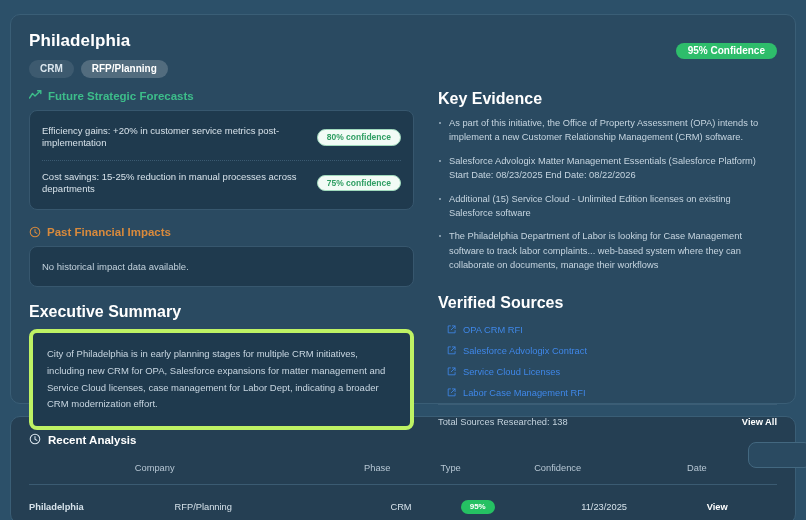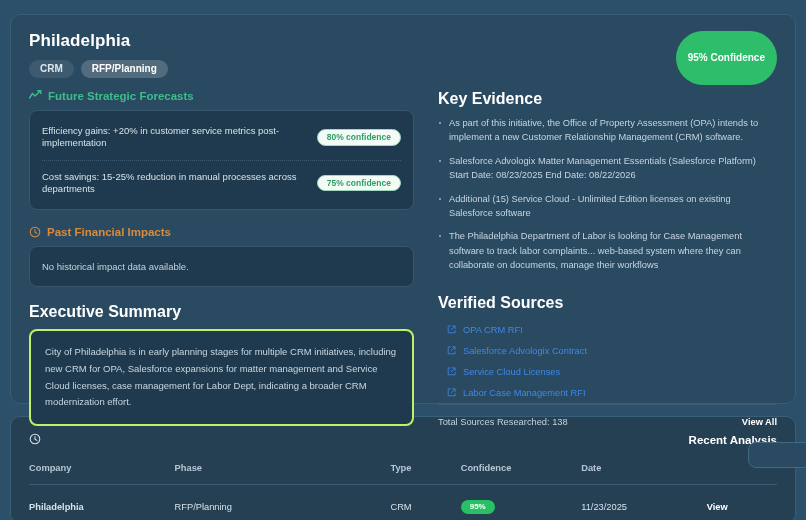--- a/index.html
+++ b/index.html
@@ -59,27 +59,27 @@
     line-height: 1;
     white-space: nowrap;
   }
   .pill.bright {
     background: rgba(255,255,255,.19);
     color: #ffffff;
   }
 
   .confidence-badge {
     position: absolute;
-    top: 0;
+    top: 12px;
     right: 0;
     background: #2ebd6b;
     color: #ffffff;
     font-size: 10px;
     font-weight: bold;
-    padding: 22px 12px;
+    padding: 3px 12px;
     border-radius: 999px;
     line-height: 1;
   }
 
   
   .columns {
     display: flex;
     gap: 24px;
     margin-top: 12px;
   }
@@ -138,21 +138,21 @@
     background: #1f3a4e;
     border: 1px solid #37576e;
     border-radius: 8px;
     padding: 14px 12px;
     font-size: 9.5px;
     color: #c3d2dd;
   }
 
   .summary-panel {
     background: #1f3a4e;
-    border: 2px solid #bef264;
+    border: 4px solid #bef264;
     border-radius: 8px;
     padding: 13px 14px;
     font-size: 9.5px;
     line-height: 1.75;
     color: #c8d6e1;
   }
 
   .spacer-16 { height: 16px; }
   .spacer-12 { height: 12px; }
 
@@ -217,32 +217,31 @@
     overflow: hidden;
   }
   .recent-title {
     font-size: 11.5px;
     font-weight: bold;
     color: #ffffff;
     display: flex;
     align-items: center;
     gap: 7px;
     margin-bottom: 16px;
-    justify-content: space-between;
   }
 
   table.recent-table {
     width: 100%;
     border-collapse: collapse;
     table-layout: fixed;
   }
   table.recent-table th {
-    text-align: left;
-    font-size: 9.3px;
-    font-weight: bold;
+    text-align: right;
+    font-size: 9.3px;
+    font-weight: normal;
     color: #b7c7d4;
     padding: 0 0 11px 0;
     margin-left: 14px;
   }
   table.recent-table tbody tr { border-top: 1px solid #3b5b72; }
   table.recent-table td {
     font-size: 9.3px;
     color: #d6e2ea;
     padding: 15px 0 0 0;
     vertical-align: middle;

